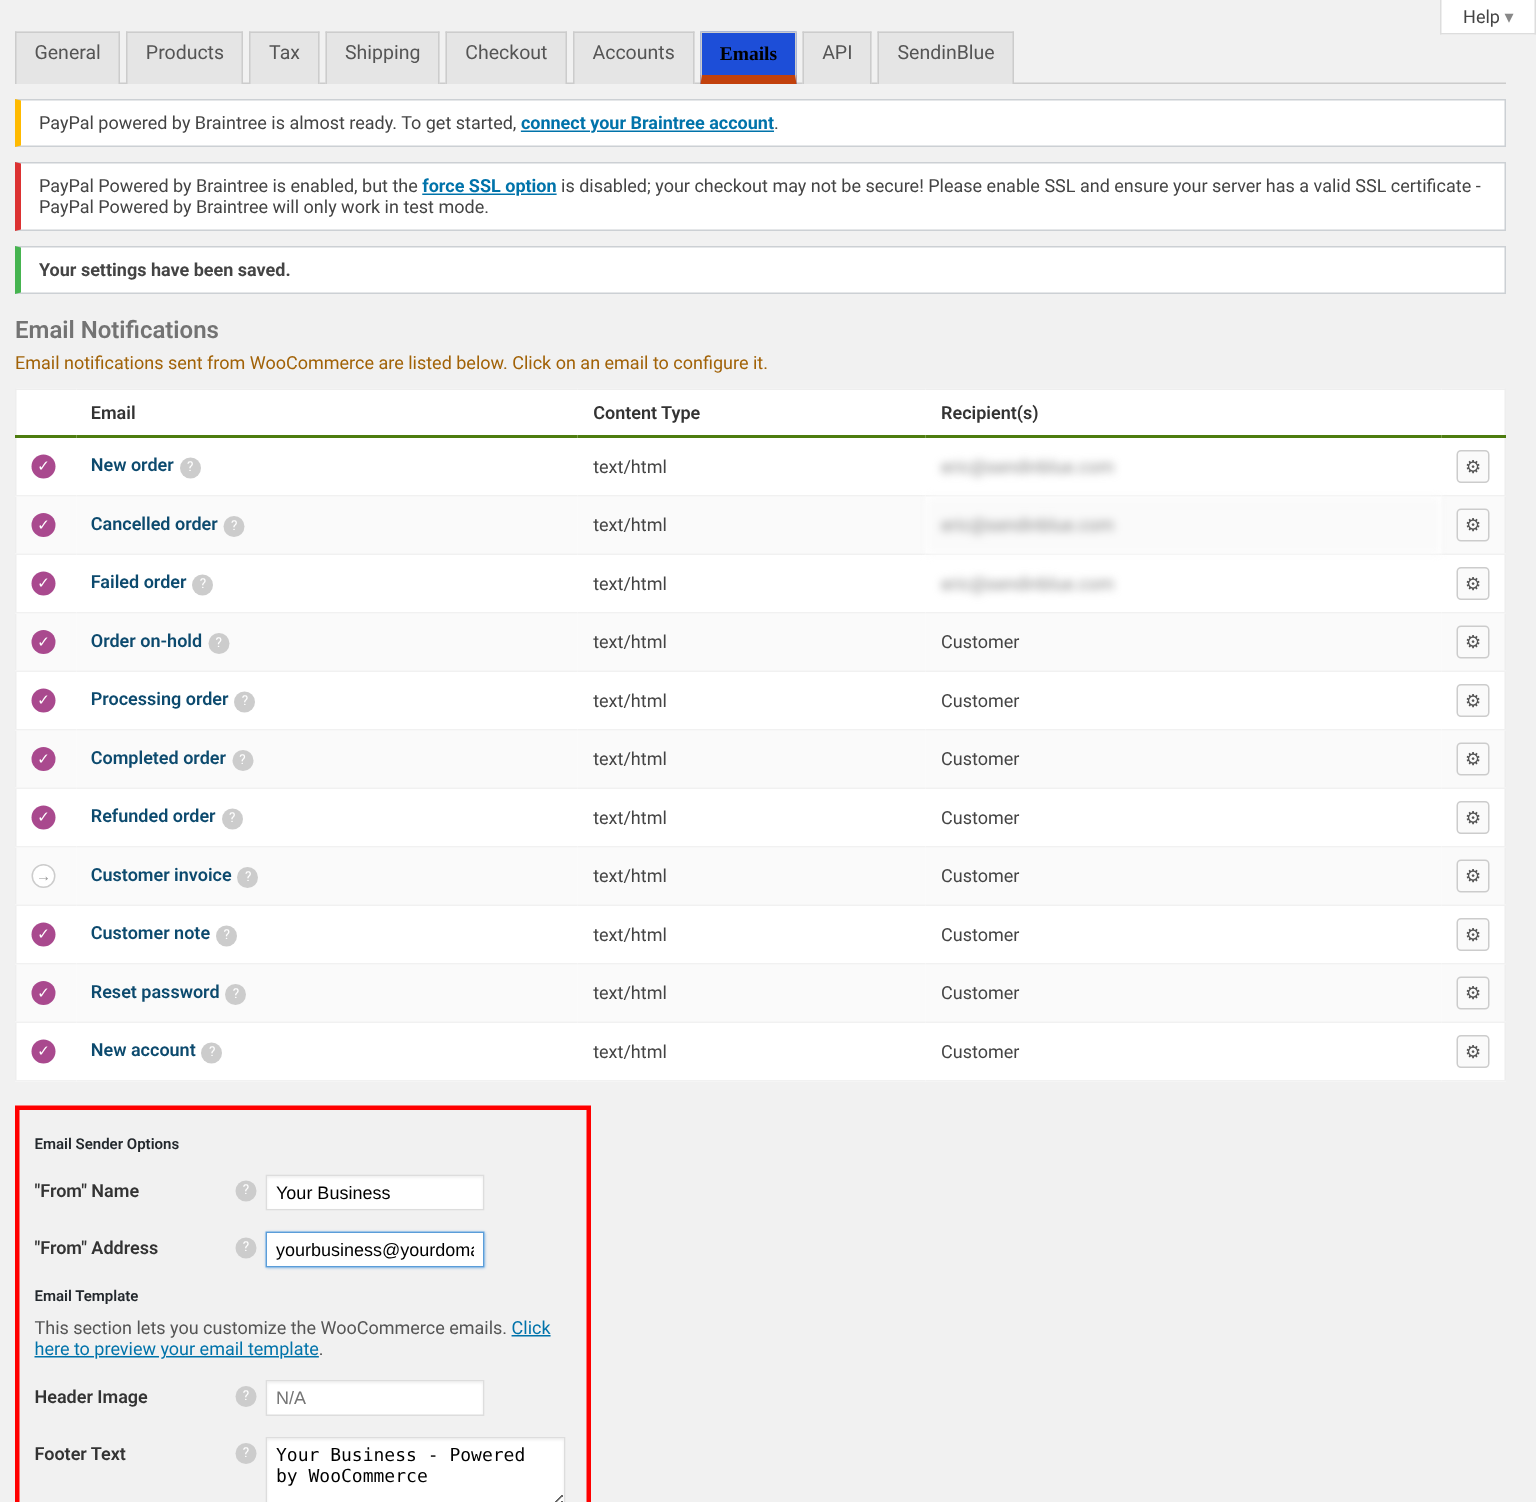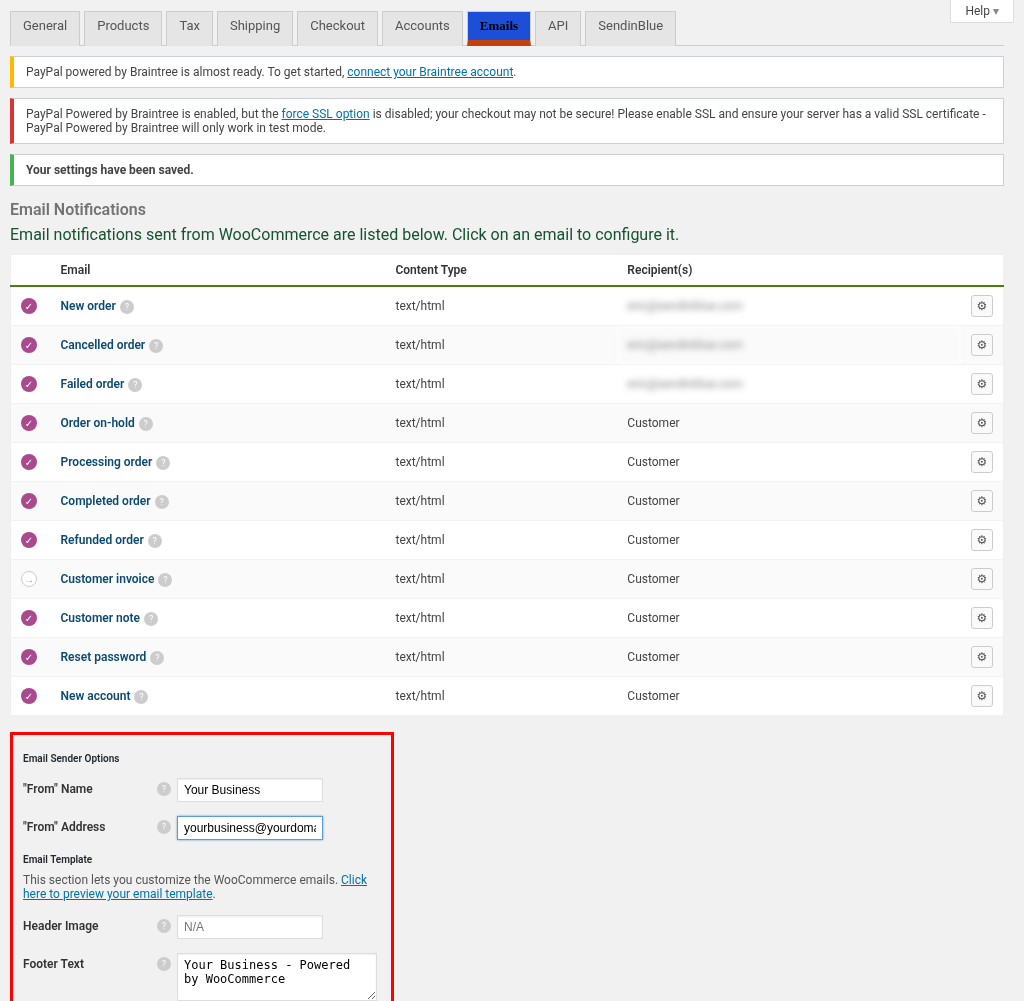--- a/index.html
+++ b/index.html
@@ -5,33 +5,34 @@
 * { box-sizing: border-box; margin: 0; padding: 0; }
 body {
   font-family: -apple-system, BlinkMacSystemFont, "Segoe UI", Roboto, Arial, sans-serif;
   font-size: 13px;
   color: #444;
   background: #f1f1f1;
   width: 1024px;
 }
 .help-tab {
   position: absolute;
-  top: 0; right: 10px;
+  top: 0; right: 0;
   background: #fff;
   border: 1px solid #ddd;
   border-top: none;
   padding: 4px 14px;
   font-size: 12px;
   cursor: pointer;
 }
 .help-tab::after { content: " \25BE"; color: #888; }
 .wrap { padding: 10px 20px 20px 10px; }
 .nav-tabs {
   display: flex;
   border-bottom: 1px solid #ccc;
+  margin-top: 10px;
 }
 .nav-tab {
   background: #e5e5e5;
   border: 1px solid #ccc;
   border-bottom: none;
   padding: 6px 12px;
   margin-right: 4px;
   color: #555;
   font-size: 13px;
   cursor: pointer;
@@ -49,28 +50,28 @@
   background: #fff;
   border: 1px solid #ccd0d4;
   border-left-width: 4px;
   margin: 10px 0;
   padding: 8px 12px;
   font-size: 12px;
 }
 .notice.border-yellow { border-left-color: #ffba00; }
 .notice.border-red { border-left-color: #dc3232; }
 .notice.border-green { border-left-color: #46b450; }
-.notice a { color: #0073aa; text-decoration: underline; }
+.notice a { color: #0073aa; text-decoration: underline; font-weight: bold; }
 h2.section-title {
   font-size: 16px;
   font-weight: 600;
   color: #737373;
   margin: 14px 0 6px 0;
 }
-p.description { font-size: 16px; color: #14532d; margin-bottom: 10px; }
+p.description { font-size: 12px; color: #a16207; margin-bottom: 10px; }
 table.emails {
   width: 100%;
   background: #fff;
   border: 1px solid #eee;
   border-collapse: collapse;
   margin-bottom: 16px;
 }
 table.emails th, table.emails td {
   text-align: left;
   padding: 8px 10px;

